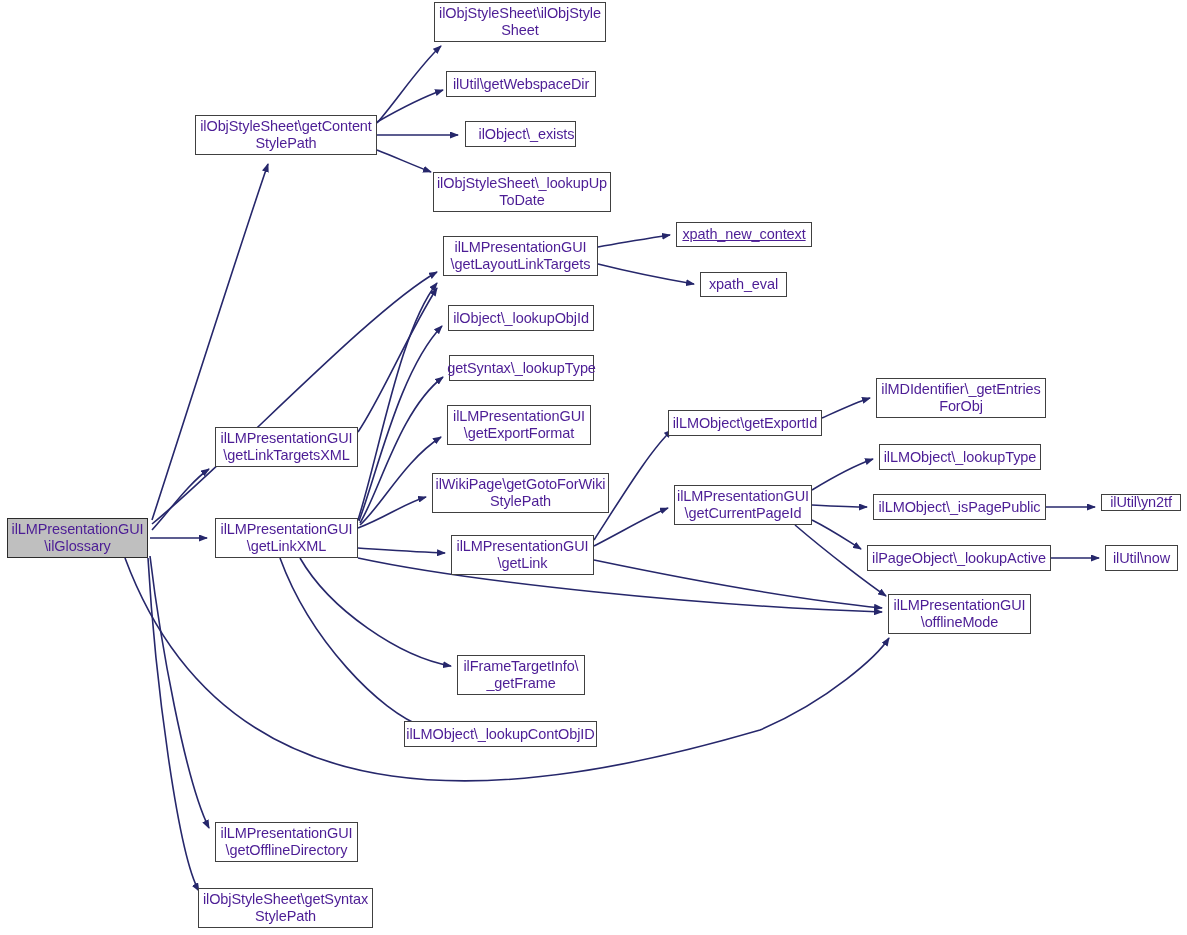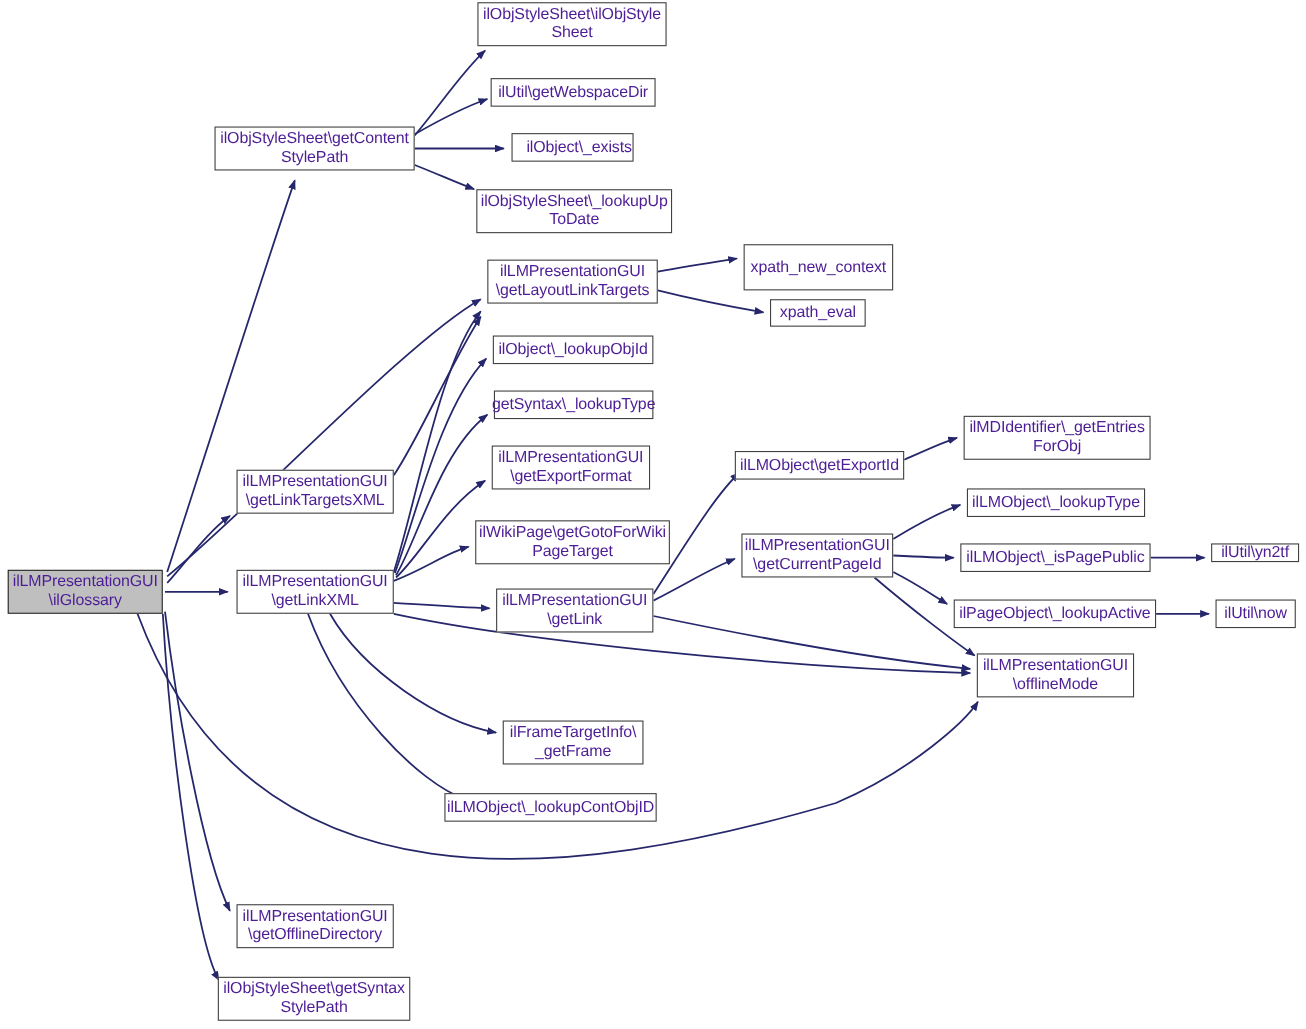--- a/index.html
+++ b/index.html
@@ -96,30 +96,30 @@
     <div class="node" style="left: 195px; top: 115px; width: 182px; height: 40px;">ilObjStyleSheet\getContent
 StylePath</div>
     <div class="node" style="left: 434px; top: 2px; width: 172px; height: 40px;">ilObjStyleSheet\ilObjStyle
 Sheet</div>
     <div class="node" style="left: 446px; top: 71px; width: 150px; height: 26px;">ilUtil\getWebspaceDir</div>
     <div class="node" style="left: 465px; top: 121px; width: 111px; height: 26px; padding-left: 12px;">ilObject\_exists</div>
     <div class="node" style="left: 433px; top: 172px; width: 178px; height: 40px;">ilObjStyleSheet\_lookupUp
 ToDate</div>
     <div class="node" style="left: 443px; top: 236px; width: 155px; height: 40px;">ilLMPresentationGUI
 \getLayoutLinkTargets</div>
-    <div class="node" style="left: 676px; top: 222px; width: 136px; height: 42px;">xpath_new_context</div>
+    <div class="node" style="left: 676px; top: 222px; width: 136px; height: 25px; text-decoration: underline;">xpath_new_context</div>
     <div class="node" style="left: 700px; top: 272px; width: 87px; height: 25px;">xpath_eval</div>
     <div class="node" style="left: 448px; top: 305px; width: 146px; height: 26px;">ilObject\_lookupObjId</div>
     <div class="node" style="left: 449px; top: 355px; width: 145px; height: 26px;">getSyntax\_lookupType</div>
     <div class="node" style="left: 447px; top: 405px; width: 144px; height: 40px;">ilLMPresentationGUI
 \getExportFormat</div>
     <div class="node" style="left: 215px; top: 427px; width: 143px; height: 40px;">ilLMPresentationGUI
 \getLinkTargetsXML</div>
     <div class="node" style="left: 432px; top: 473px; width: 177px; height: 40px;">ilWikiPage\getGotoForWiki
-PageTarget</div>
+StylePath</div>
     <div class="node" style="left: 215px; top: 518px; width: 143px; height: 40px;">ilLMPresentationGUI
 \getLinkXML</div>
     <div class="node" style="left: 451px; top: 535px; width: 143px; height: 40px;">ilLMPresentationGUI
 \getLink</div>
     <div class="node" style="left: 668px; top: 410px; width: 154px; height: 26px;">ilLMObject\getExportId</div>
     <div class="node" style="left: 674px; top: 485px; width: 138px; height: 40px;">ilLMPresentationGUI
 \getCurrentPageId</div>
     <div class="node" style="left: 876px; top: 378px; width: 170px; height: 40px;">ilMDIdentifier\_getEntries
 ForObj</div>
     <div class="node" style="left: 879px; top: 444px; width: 162px; height: 26px;">ilLMObject\_lookupType</div>

